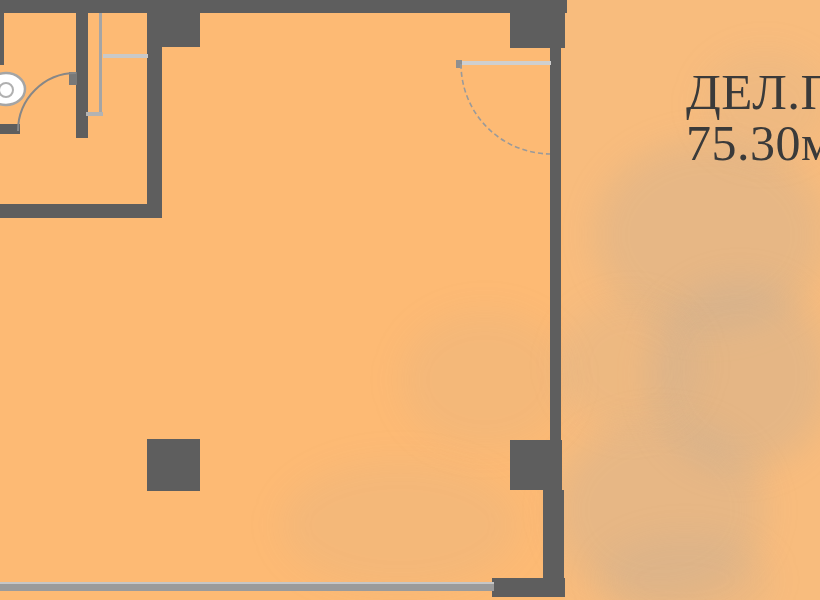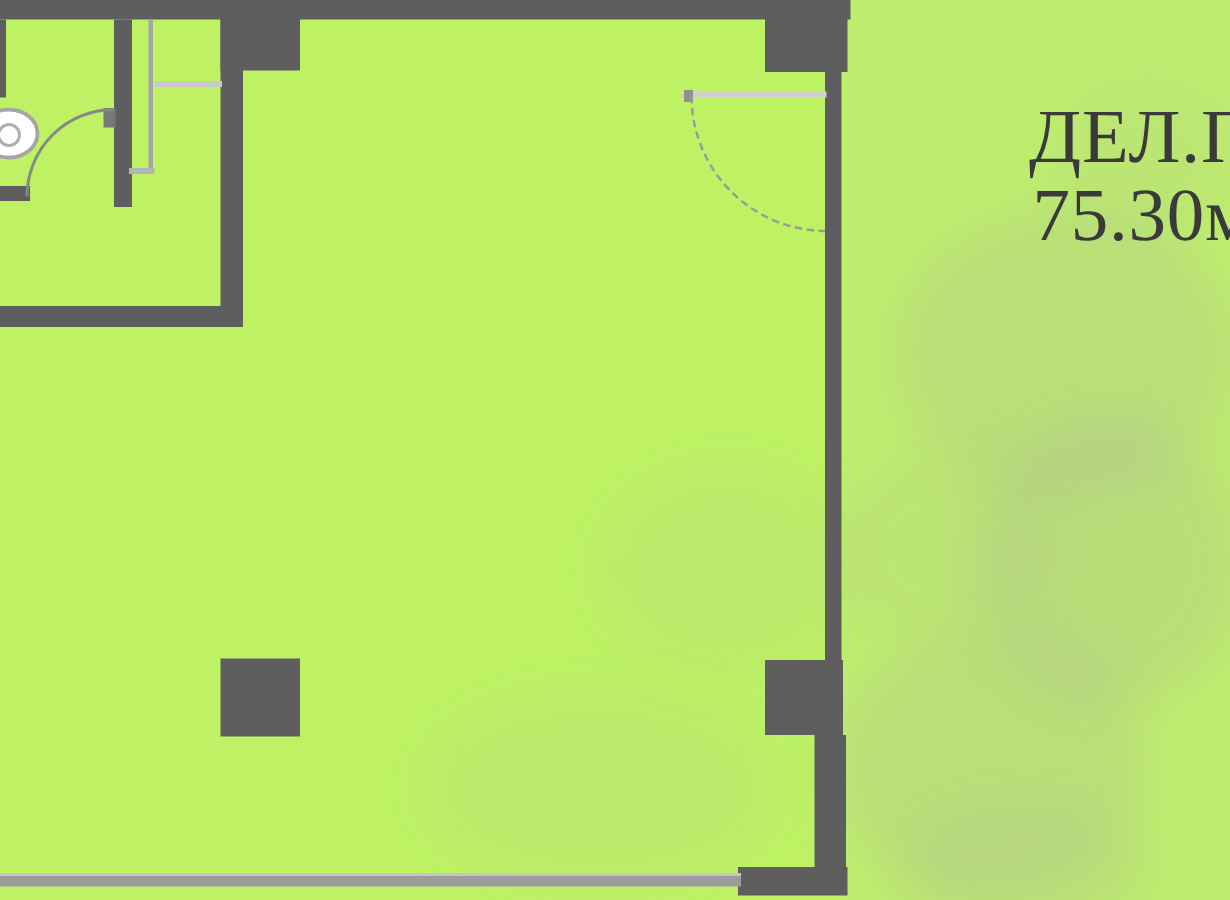--- a/index.html
+++ b/index.html
@@ -1,20 +1,19 @@
 <!DOCTYPE html>
 <html style="--c-wall: #5e5e5e; --c-notch: #787878; --c-thin: #c9c9c9; --c-mid: #a5a5a5; --c-arc: #878787; --c-leaf: #cfcfcf; --c-bottom_line: #9b9b9b; --c-text: #3a3a3a;"><head>
 <meta charset="utf-8">
 <style>
   html,body{margin:0;padding:0;background:#fff;}
   #stage{
     position:relative;width:820px;height:600px;overflow:hidden;
-    background:#bef264;
+    background:#fdba74;
     font-family:"Liberation Serif", serif;
-    text-align:center;
   }
   .abs{position:absolute;}
   .wall{position:absolute;background:var(--c-wall,#5e5e5e);}
   .thin{position:absolute;}
   .blob{position:absolute;border-radius:50%;filter:blur(16px);}
   #plan-svg{position:absolute;left:0;top:0;width:820px;height:600px;z-index:3;}
   .arc-line{fill:none;stroke:var(--c-arc,#878787);stroke-width:2;}
   .arc-line-dashed{fill:none;stroke:#9a9a9a;stroke-width:1.6;stroke-dasharray:5 3;}
   .fixture-stroke{fill:#ffffff;stroke:var(--c-mid,#a5a5a5);stroke-width:2.5;}
   .fixture-stroke-inner{fill:none;stroke:#b0b0b0;stroke-width:2;}

